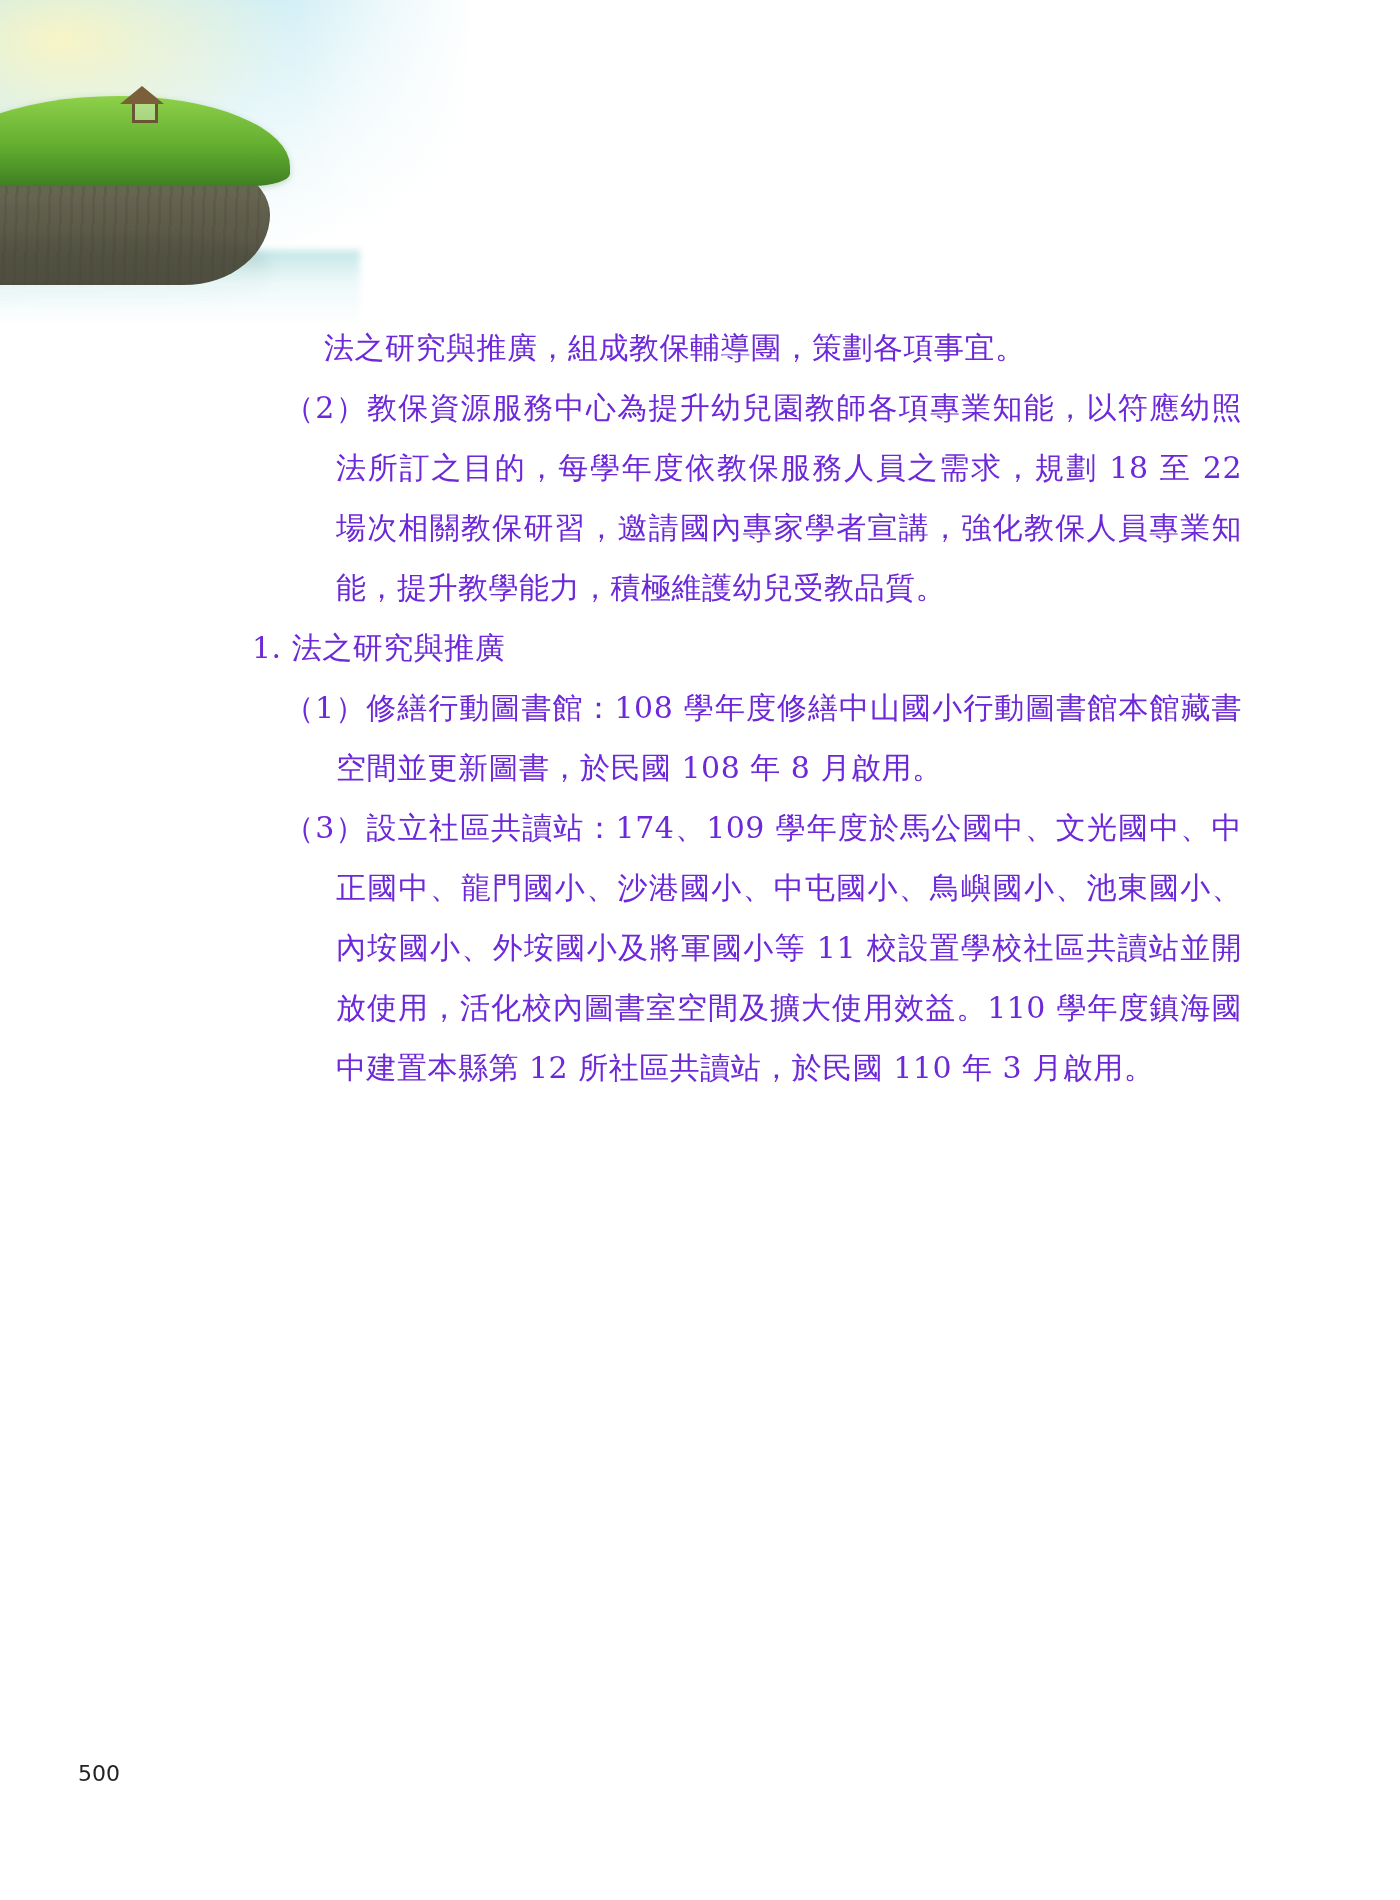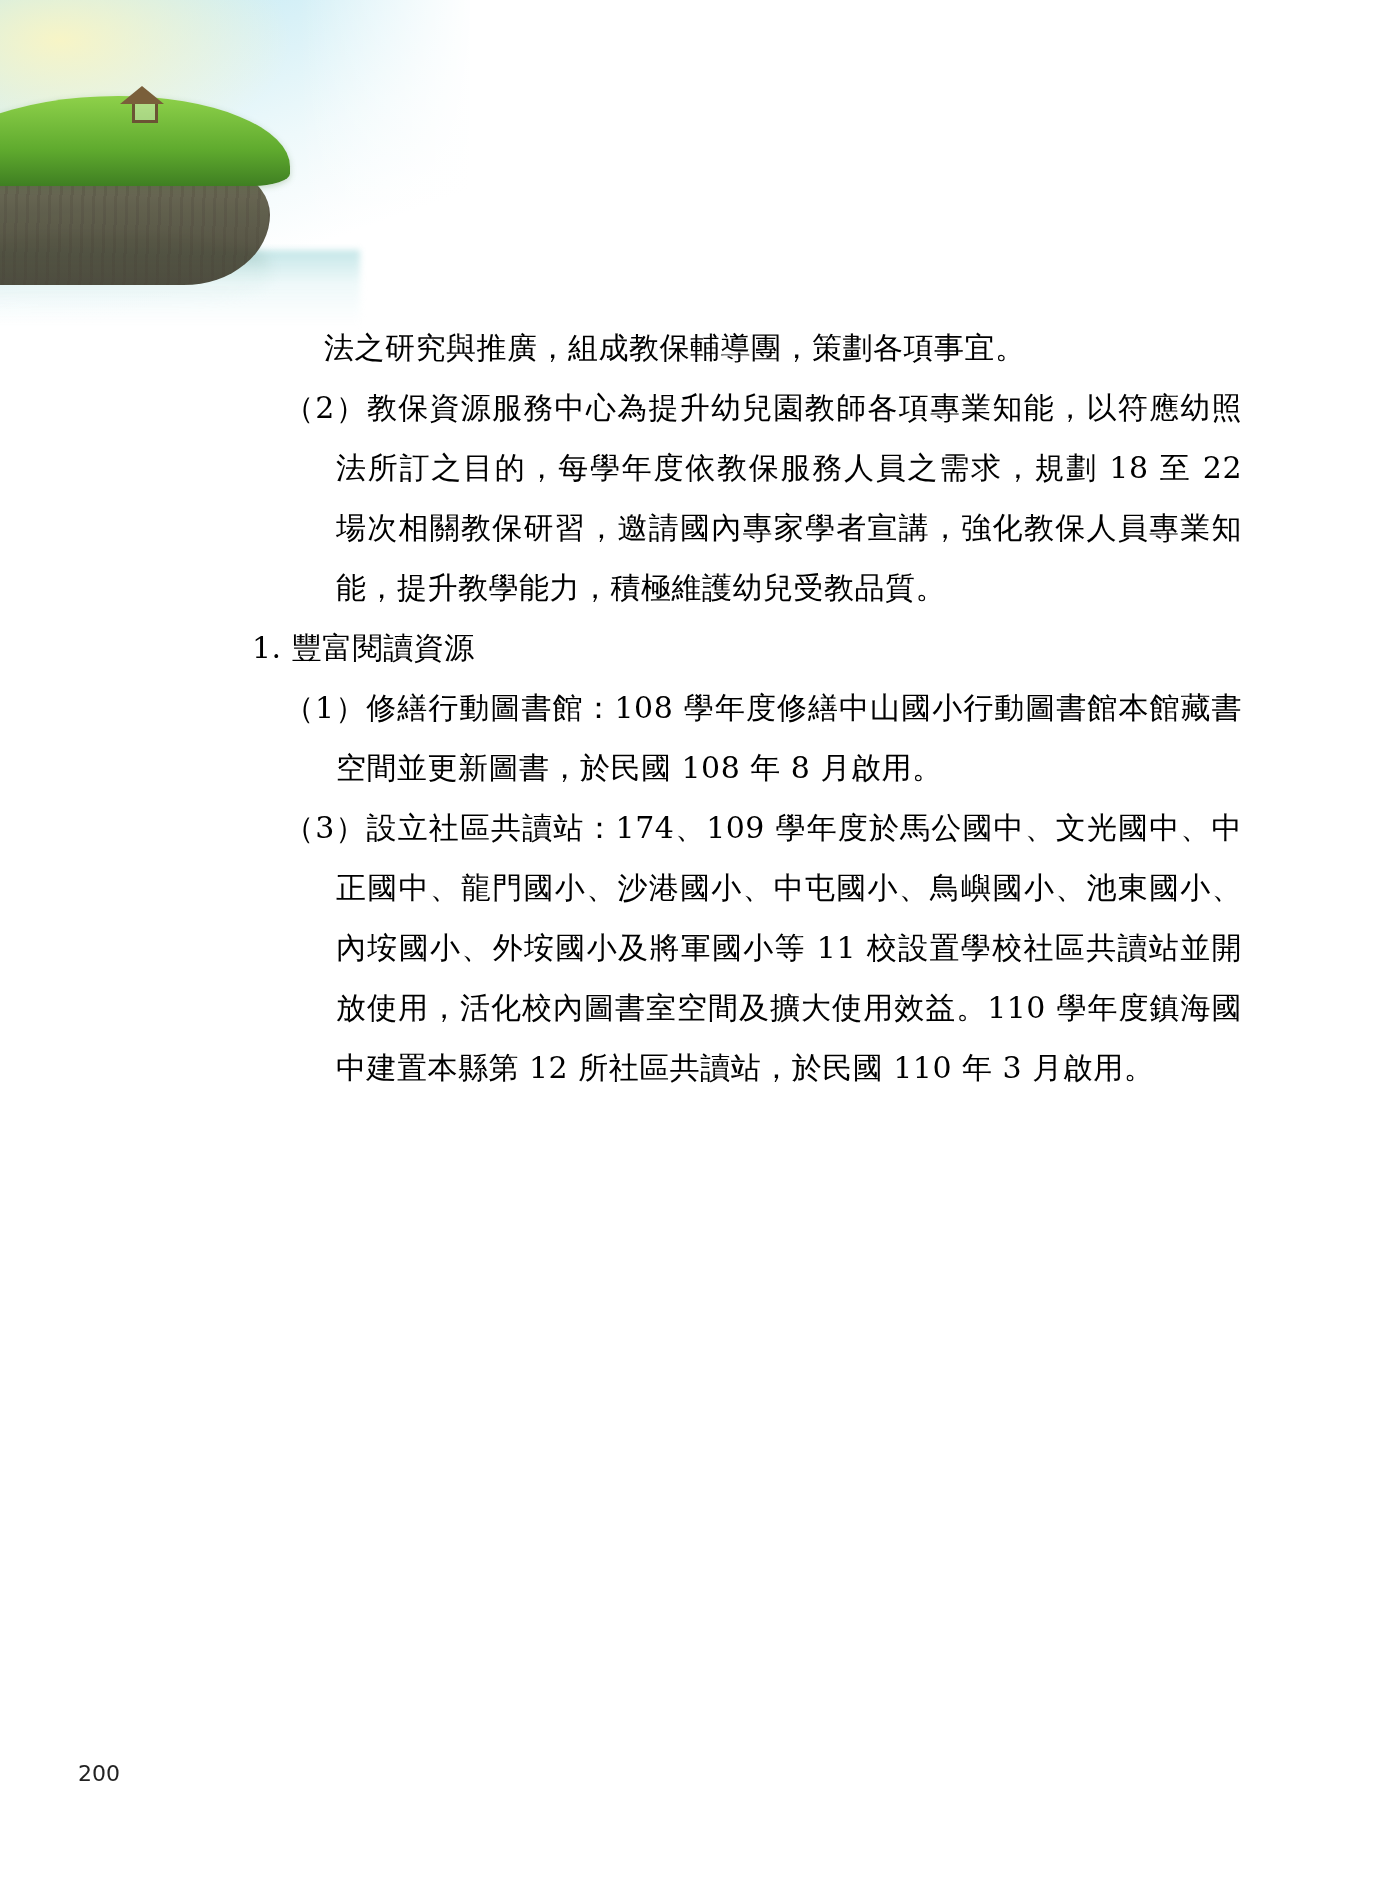--- a/index.html
+++ b/index.html
@@ -120,21 +120,21 @@
     left: 0;
     top: 0;
     width: 1400px;
     height: 1900px;
   }
   .content {
     position: absolute;
     left: 212px;
     top: 318px;
     width: 1030px;
-    color: #000000;
+    color: #6d28d9;
   }
   .para {
     font-size: 30px;
     line-height: 60px;
     letter-spacing: 0.5px;
     margin: 0 0 0 0;
     text-align: justify;
     text-justify: inter-ideograph;
   }
   
@@ -191,30 +191,30 @@
     <p class="para lvl-cont">
       <span>法之研究與推廣，組成教保輔導團，策劃各項事宜。</span>
     </p>
 
     <p class="para lvl-num">
       <span class="marker">（2）</span><span>教保資源服務中心為提升幼兒園教師各項專業知能，以符應幼照法所訂之目的，每學年度依教保服務人員之需求，規劃 18 至 22 場次相關教保研習，邀請國內專家學者宣講，強化教保人員專業知能，提升教學能力，積極維護幼兒受教品質。</span>
     </p>
 
 
     <p class="para lvl-arabic">
-      <span class="marker">1.</span>&nbsp;<span>豐富閱讀資源</span>
+      <span class="marker">1.</span>&nbsp;<span>法之研究與推廣</span>
     </p>
 
     <p class="para lvl-sub">
       <span class="marker">（1）</span><span>修繕行動圖書館：108 學年度修繕中山國小行動圖書館本館藏書空間並更新圖書，於民國 108 年 8 月啟用。</span>
     </p>
 
 
     <p class="para lvl-sub">
       <span class="marker">（3）</span><span>設立社區共讀站：174、109 學年度於馬公國中、文光國中、中正國中、龍門國小、沙港國小、中屯國小、鳥嶼國小、池東國小、內垵國小、外垵國小及將軍國小等 11 校設置學校社區共讀站並開放使用，活化校內圖書室空間及擴大使用效益。110 學年度鎮海國中建置本縣第 12 所社區共讀站，於民國 110 年 3 月啟用。</span>
     </p>
 
 
 
   </div>
 
-  <div class="page-number">200</div>
+  <div class="page-number">500</div>
 </div>
 
 </body></html>

